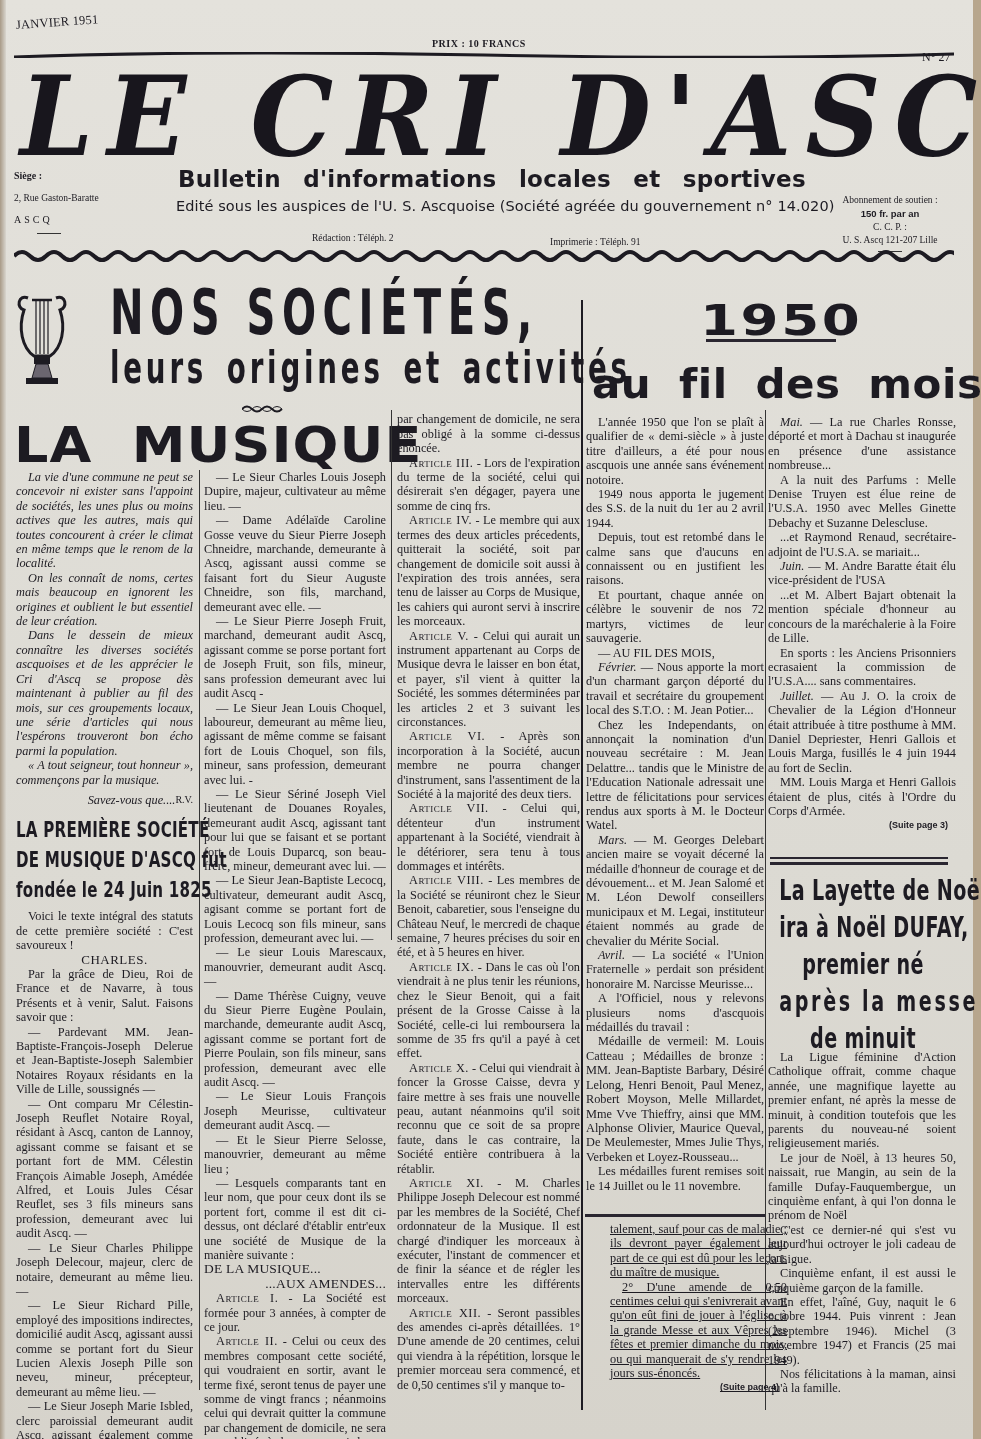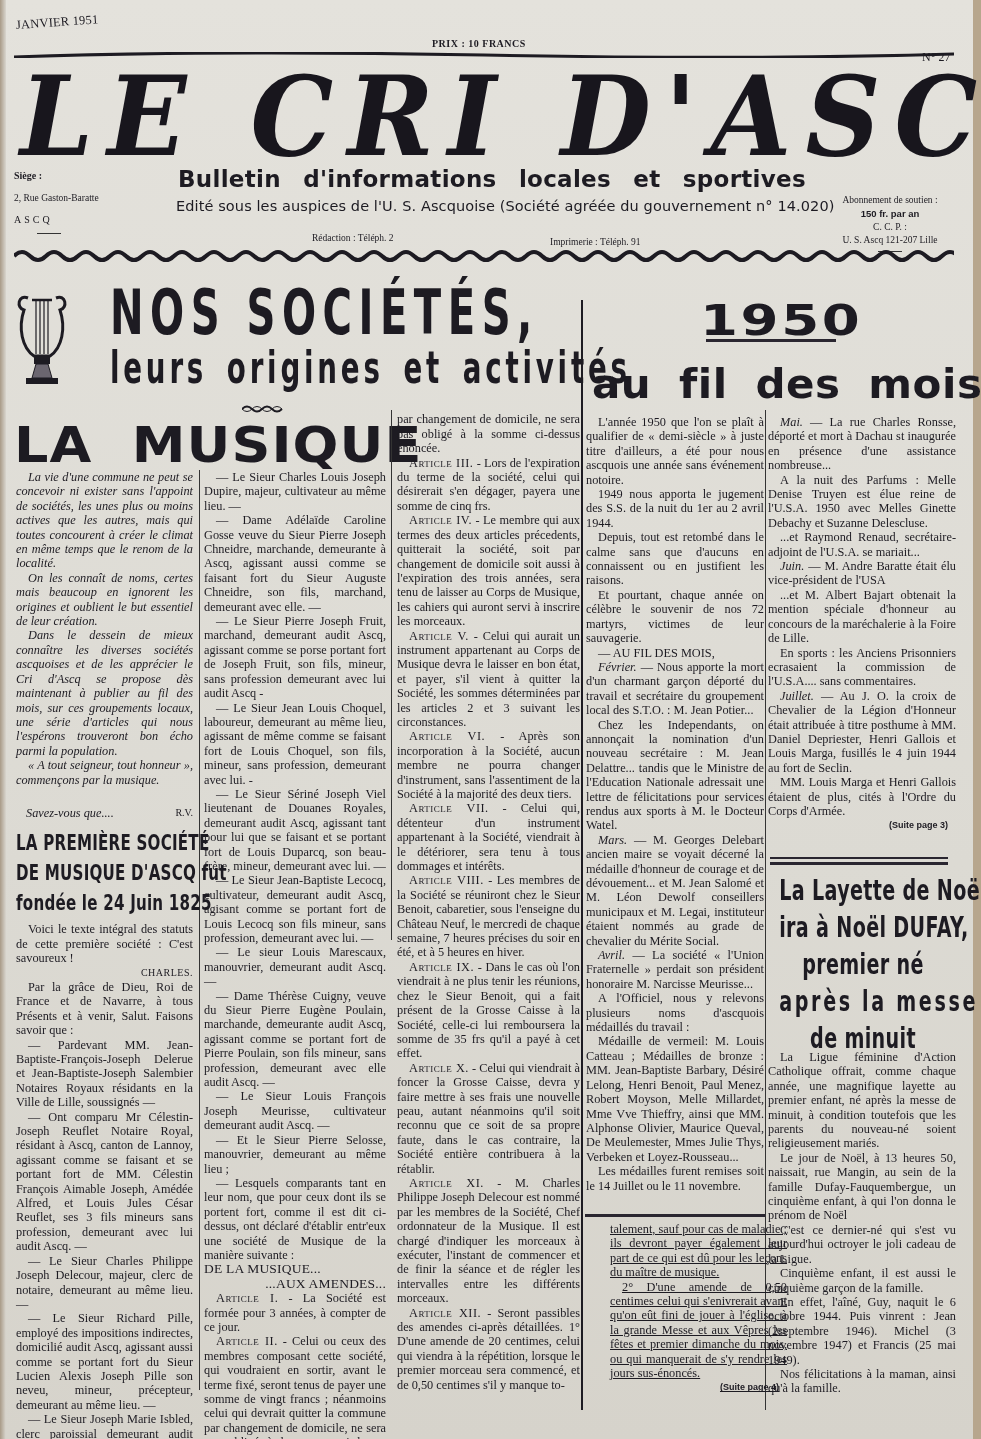--- a/index.html
+++ b/index.html
@@ -46,24 +46,24 @@
   .ornament { position: absolute; left: 242px; top: 404px; width: 42px; height: 10px; }
   .musique { position: absolute; left: 14px; top: 420px; font-family: "DejaVu Sans", sans-serif; font-weight: 900; font-size: 50px; letter-spacing: 1px; white-space: nowrap; transform: scaleX(1.08); transform-origin: left; line-height: 50px; word-spacing: 18px; }
 
   
   .col { position: absolute; font-size: 12.3px; line-height: 14.4px; text-align: justify; hyphens: auto; }
   .col p { text-indent: 12px; margin: 0; }
   .col .gap { margin-top: 0; }
   .col-rule { position: absolute; width: 1px; background: #333; }
   .col1 { left: 16px; top: 470px; width: 177px; }
   .col1 .intro p { font-style: italic; }
-  .sign-row { display: flex; justify-content: space-between; font-style: italic; margin-top: 19px; padding-left: 10px; }
+  .sign-row { display: flex; justify-content: flex-end; font-style: italic; margin-top: 6px; padding-left: 10px; }
   .sign-row span:last-child { font-style: normal; font-size: 10px; }
   .premiere { font-family: "DejaVu Sans", sans-serif; font-weight: bold; font-size: 21px; line-height: 30px; transform: scaleX(0.72); transform-origin: left; width: 250px; margin: 8px 0 4px; white-space: nowrap; letter-spacing: 0.3px; }
-  .centered-cap { text-align: right; text-indent: 0 !important; font-size: 10px; letter-spacing: 0.5px; padding-left: 20px; }
+  .centered-cap { text-align: center; text-indent: 0 !important; font-size: 13px; letter-spacing: 0.5px; padding-left: 20px; }
   .col2 { left: 204px; top: 470px; width: 182px; }
   .col3 { left: 397px; top: 412px; width: 183px; }
   .sc { font-variant: small-caps; letter-spacing: 0.5px; }
   .col-heading { font-size: 13.5px; letter-spacing: 0.2px; text-indent: 0 !important; }
   .col-heading.r { text-align: right; }
 
   .r1950 { position: absolute; left: 700px; top: 300px; font-family: "DejaVu Sans", sans-serif; font-weight: 900; font-size: 42px; letter-spacing: 2px; line-height: 42px; transform: scaleX(1.3); transform-origin: left; }
   .r1950-rule { position: absolute; left: 706px; top: 339px; width: 130px; height: 3px; background: #2a2630; }
   .fil-title { position: absolute; left: 592px; top: 362px; font-family: "DejaVu Sans", sans-serif; font-weight: 900; font-size: 40px; letter-spacing: 0.5px; word-spacing: 12px; line-height: 44px; transform: scaleX(1.05); transform-origin: left; white-space: nowrap; }
   .col4 { left: 586px; top: 415px; width: 178px; }

